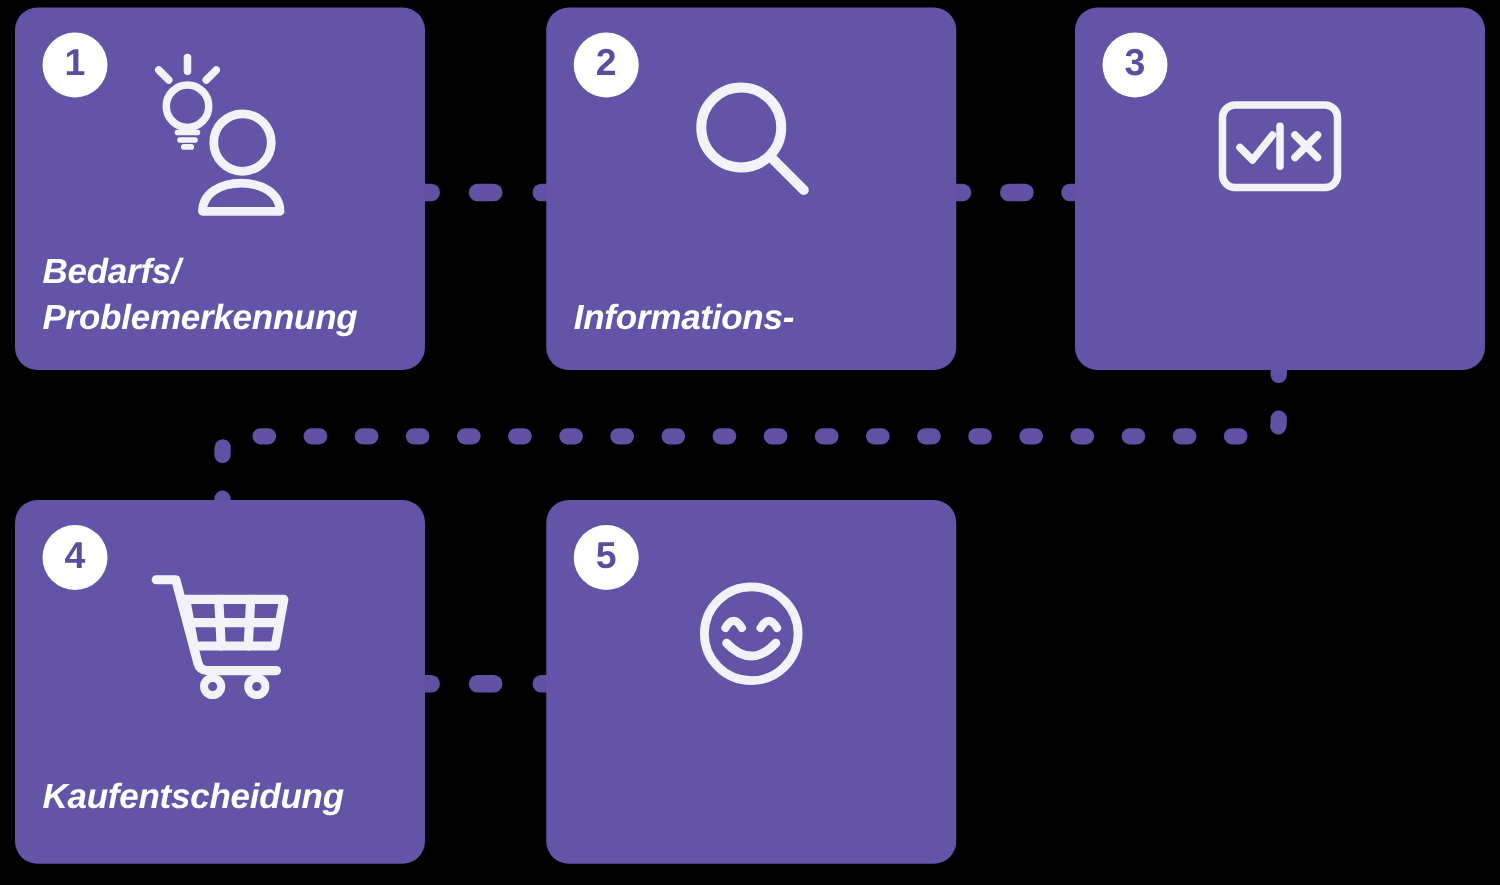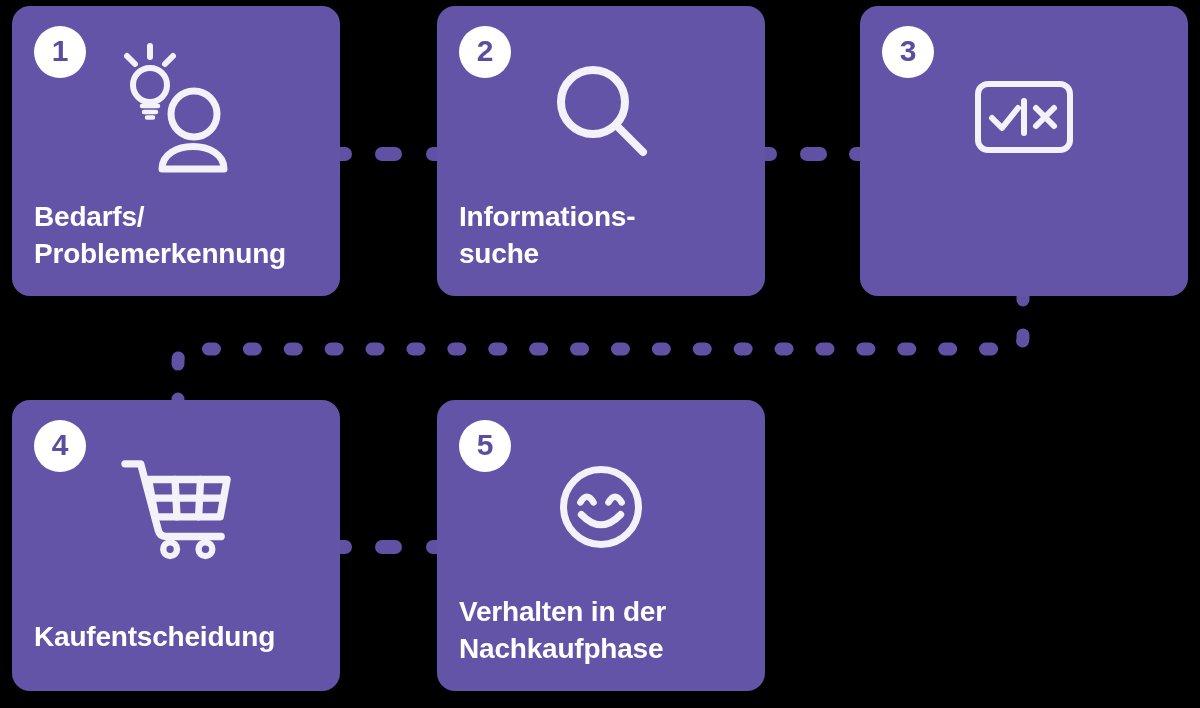--- a/index.html
+++ b/index.html
@@ -27,20 +27,21 @@
   }
   .icon{
     position:absolute;left:50%;transform:translateX(-50%);
     color:var(--icon);
   }
   .icon svg{display:block;}
   .label{
     position:absolute;left:22px;right:14px;bottom:24px;
     color:var(--text);font-size:28px;font-weight:700;line-height:37px;
     letter-spacing:-0.2px;
+    font-style:italic;
   }
 </style>
 </head>
 <body>
 
 <div class="canvas">
 
   <svg class="connectors" width="1200" height="708" viewBox="0 0 1200 708">
     <g fill="var(--connector)">
       <rect x="332" y="147" width="20" height="14" rx="7"></rect>
@@ -84,21 +85,20 @@
       <span>2</span>
     </div>
     <div class="icon" style="top:56px">
       <svg width="96" height="96" viewBox="0 0 96 96" fill="none" stroke="currentColor" stroke-linecap="round">
         <circle cx="40" cy="40" r="32" stroke-width="8"></circle>
         <path d="M64,64 L90,90" stroke-width="8"></path>
       </svg>
     </div>
     <div class="label">
       <div>Informations-</div>
-      <div>suche</div>
     </div>
   </div>
 
   <div class="card" style="left:860px;top:6px">
     <div class="badge">
       <span>3</span>
     </div>
     <div class="icon" style="top:74px">
       <svg width="100" height="74" viewBox="0 0 100 74" fill="none" stroke="currentColor" stroke-linecap="round" stroke-linejoin="round">
         <rect x="4" y="4" width="92" height="66" rx="10" stroke-width="6"></rect>
@@ -135,19 +135,15 @@
       <span>5</span>
     </div>
     <div class="icon" style="top:62px">
       <svg width="90" height="90" viewBox="0 0 96 96" fill="none" stroke="currentColor" stroke-linecap="round">
         <circle cx="48" cy="48" r="40" stroke-width="7.5"></circle>
         <path d="M26,43 Q33,31 40,43" stroke-width="7"></path>
         <path d="M56,43 Q63,31 70,43" stroke-width="7"></path>
         <path d="M27,56 Q48,78 69,56" stroke-width="7.5"></path>
       </svg>
     </div>
-    <div class="label">
-      <div>Verhalten in der</div>
-      <div>Nachkaufphase</div>
-    </div>
   </div>
 
 </div>
 
 </body></html>

